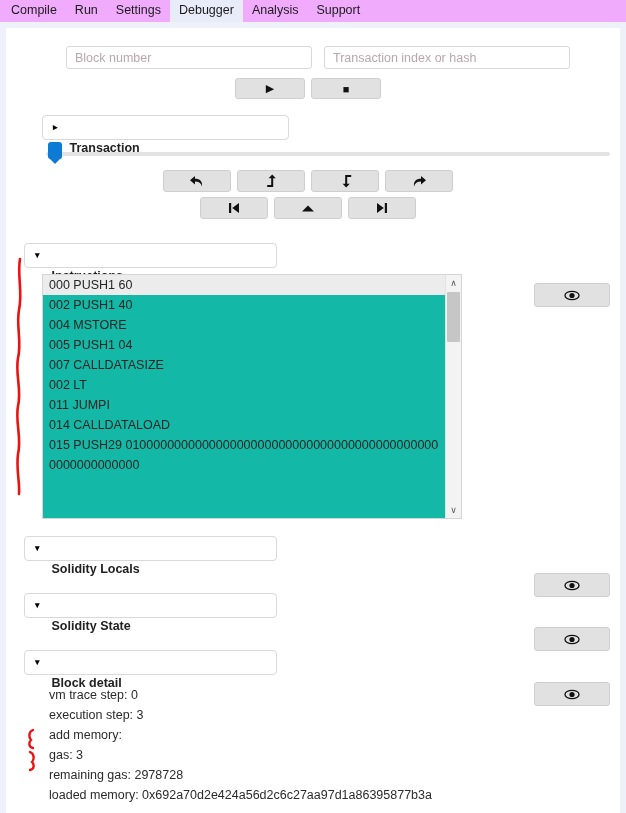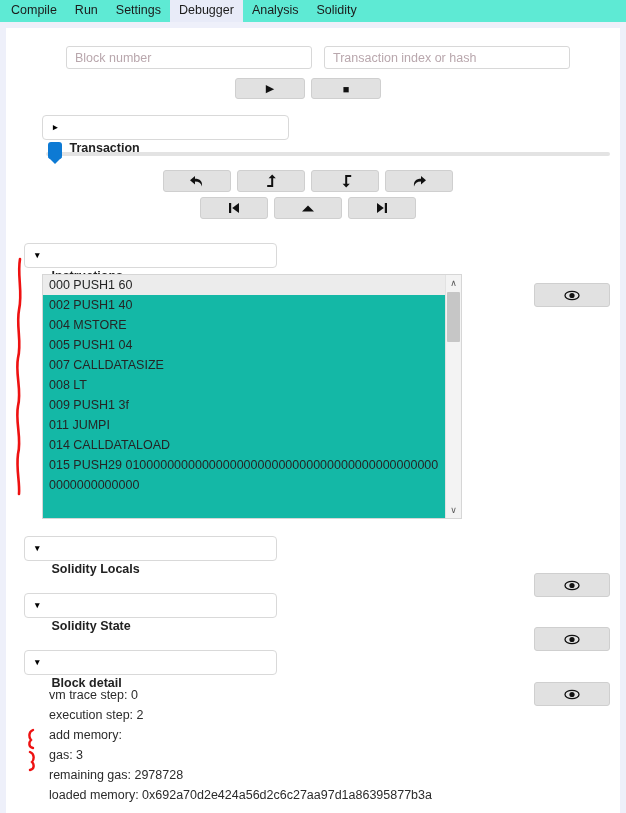--- a/index.html
+++ b/index.html
@@ -8,21 +8,21 @@
     margin: 0; padding: 0;
     width: 626px; height: 813px;
     background: #eef0fa;
     font-family: "Liberation Sans", sans-serif;
     overflow: hidden;
   }
 
   
   .topnav {
     height: 22px;
-    background: #5eead4;
+    background: #f0abfc;
     display: flex;
     align-items: center;
     padding-left: 2px;
     position: relative;
   }
   .topnav-item {
     font-size: 12.5px;
     color: #1b1b1b;
     padding: 3px 9px 4px 9px;
     line-height: 15px;
@@ -246,21 +246,21 @@
 </style>
 </head>
 <body>
 
 <div class="topnav">
   <div class="topnav-item">Compile</div>
   <div class="topnav-item">Run</div>
   <div class="topnav-item">Settings</div>
   <div class="topnav-item active">Debugger</div>
   <div class="topnav-item">Analysis</div>
-  <div class="topnav-item">Solidity</div>
+  <div class="topnav-item">Support</div>
   <div class="topnav-spacer"></div>
 </div>
 
 <div class="page">
 <div class="panel-bg">
 
   <div class="inputs-row">
     <input class="txt-input" type="text" placeholder="Block number" style="">
     <input class="txt-input" type="text" placeholder="Transaction index or hash" style="">
   </div>
@@ -332,22 +332,21 @@
     <span class="acc-label">Instructions</span>
   </div>
 
   <div class="instr-area">
     <ul class="instr-list" id="instr-list">
           <li class="instr-item selected">000 PUSH1 60</li>
           <li class="instr-item">002 PUSH1 40</li>
           <li class="instr-item">004 MSTORE</li>
           <li class="instr-item">005 PUSH1 04</li>
           <li class="instr-item">007 CALLDATASIZE</li>
-          <li class="instr-item">008 LT</li>
-          <li class="instr-item">009 PUSH1 3f</li>
+          <li class="instr-item">002 LT</li>
           <li class="instr-item">011 JUMPI</li>
           <li class="instr-item">014 CALLDATALOAD</li>
           <li class="instr-item">015 PUSH29 0100000000000000000000000000000000000000000000000000000000</li>
         </ul>
     <div class="scrollbar">
       <div class="sb-arrow">∧</div>
       <div class="sb-thumb"></div>
       <div class="sb-arrow bottom">∨</div>
     </div>
   </div>
@@ -362,21 +361,21 @@
     <span class="acc-label">Solidity State</span>
   </div>
 
   <div class="acc acc-step">
     <span class="tri">▾</span>
     <span class="acc-label">Block detail</span>
   </div>
 
   <div class="step-detail" id="step-detail">
         <div class="step-line">vm trace step: 0</div>
-        <div class="step-line">execution step: 2</div>
+        <div class="step-line">execution step: 3</div>
         <div class="step-line">add memory:</div>
         <div class="step-line">gas: 3</div>
         <div class="step-line">remaining gas: 2978728</div>
         <div class="step-line">loaded memory: 0x692a70d2e424a56d2c6c27aa97d1a86395877b3a</div>
       </div>
 
   <div id="eye-buttons">
         <div class="eyebtn" style="top: 255px;">
           <svg width="16" height="11" viewBox="0 0 16 11">
             <ellipse cx="8" cy="5.5" rx="7" ry="4.2" fill="none" stroke="#111" stroke-width="1.3"></ellipse>

